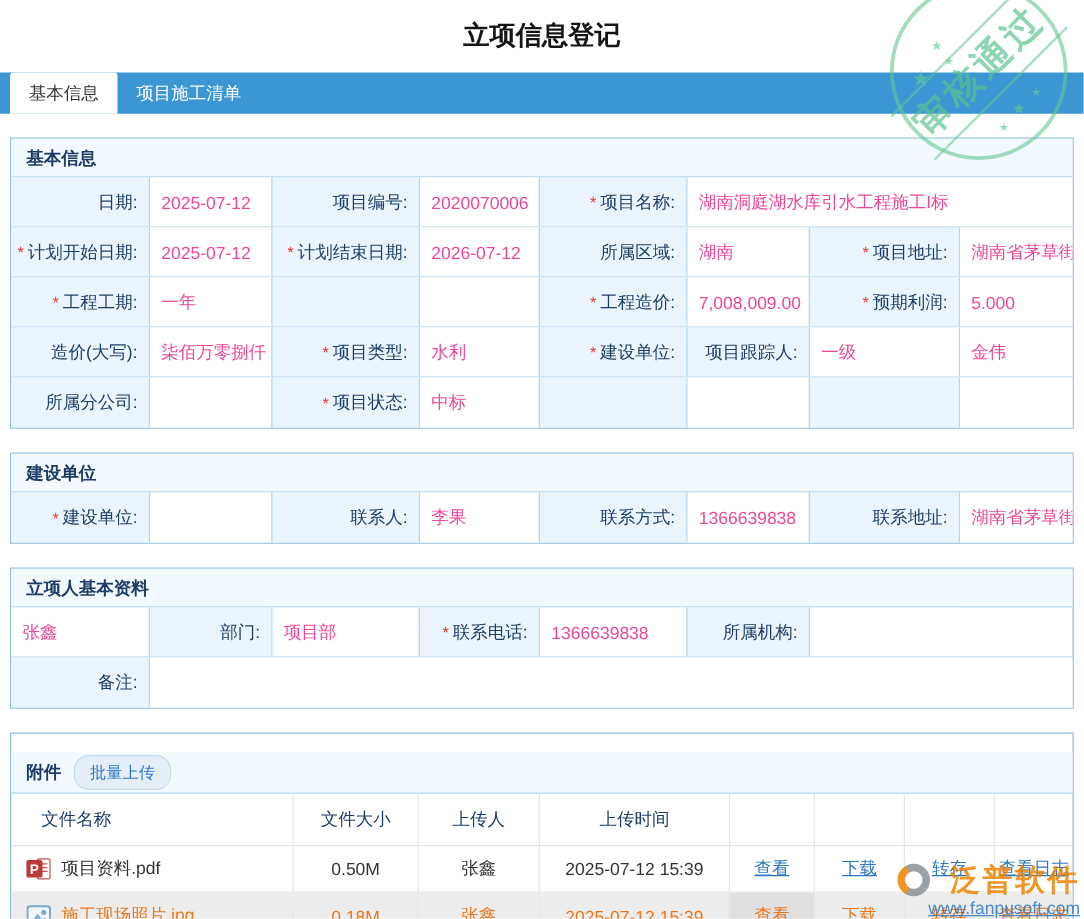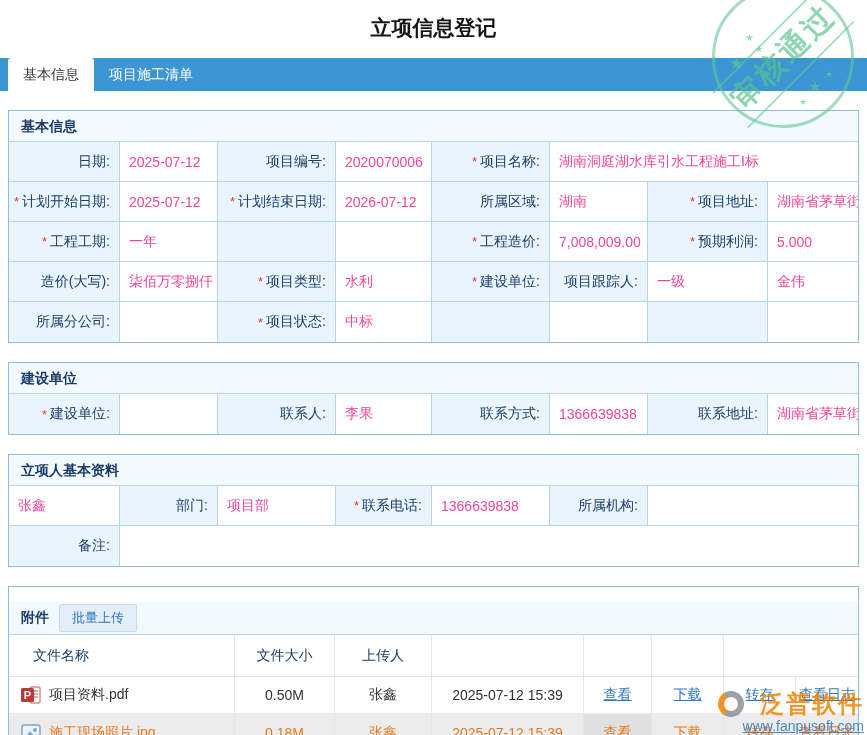--- a/index.html
+++ b/index.html
@@ -93,21 +93,21 @@
     gap: 10px;
     color: #1c3c66;
     font-weight: bold;
     font-size: 14px;
     margin-top: 15px;
   }
   .upload-btn {
     background: #e3eef8;
     border: 1px solid #c4dbee;
     color: #2e77c0;
-    border-radius: 2px;
+    border-radius: 12px;
     font-size: 13px;
     font-weight: normal;
     padding: 4px 12px;
     cursor: pointer;
     font-family: "Liberation Sans", sans-serif;
   }
   .attach-thead, .attach-row {
     display: grid;
     grid-template-columns: 225px 100px 97px 152px 68px 72px 72px 1fr;
   }
@@ -353,20 +353,21 @@
 
 <div class="section">
   <div class="attach-header">
     <span>附件</span>
     <button class="upload-btn">批量上传</button>
   </div>
   <div id="attach-thead" class="attach-thead">
       <div class="acell">文件名称</div>
       <div class="acell">文件大小</div>
       <div class="acell">上传人</div>
+      <div class="acell">上传时间</div>
       <div class="acell"></div>
       <div class="acell"></div>
       <div class="acell"></div>
       <div class="acell"></div>
     </div>
   <div id="attach-body">
       <div class="attach-row">
         <div class="acell">
           <span class="ficon"><svg width="20" height="18" viewBox="0 0 20 18">
               <rect x="9" y="1" width="10" height="16" rx="1" fill="#fff" stroke="#c4524e" stroke-width="1"></rect>

